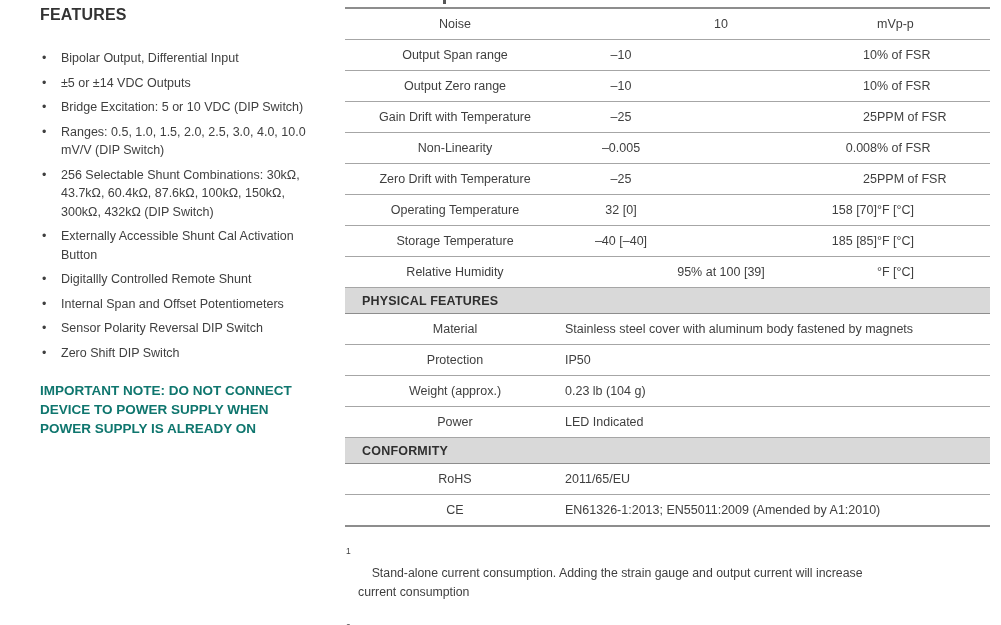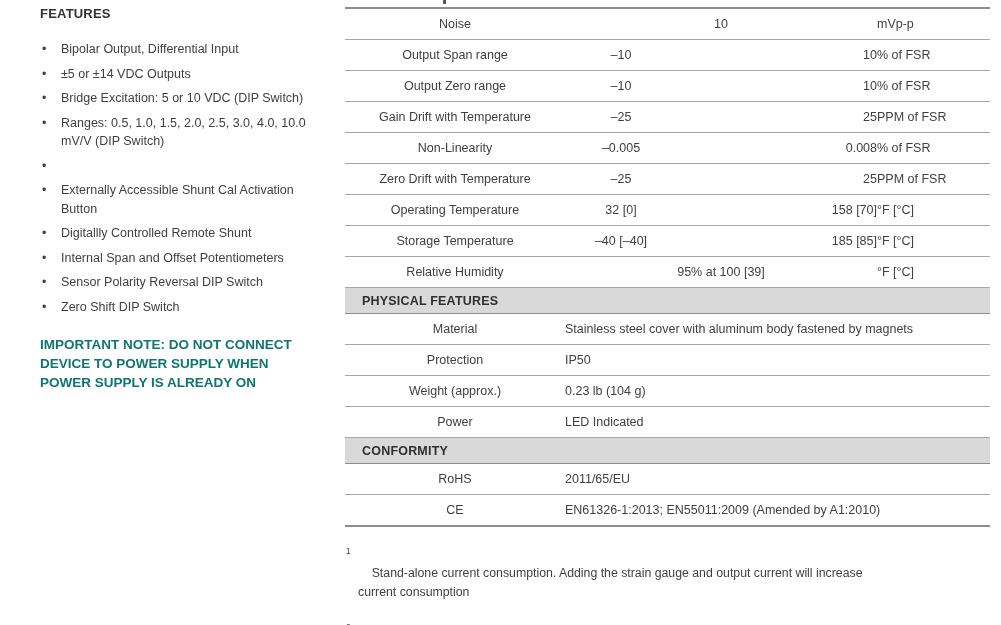--- a/index.html
+++ b/index.html
@@ -8,22 +8,22 @@
     background:#ffffff;
     font-family:"Liberation Sans", sans-serif;
     color:#3f3f3f;
     position:relative;
     overflow:hidden;
   }
 
   
   .left-panel { position:absolute; left:40px; top:6px; width:302px; }
   .features-heading {
-    font-size:13px; font-weight:bold; color:#333333;
-    letter-spacing:.2px; margin:0 0 19px 0;
+    font-size:16px; font-weight:bold; color:#333333;
+    letter-spacing:.2px; margin:0 0 25px 0;
   }
   ul.features { list-style:none; margin:0; padding:0; }
   ul.features li {
     display:flex; align-items:flex-start;
     margin:0 0 6px 0;
     font-size:12.5px; line-height:18.5px;
   }
   ul.features .bullet {
     flex:0 0 21px; width:21px;
     font-size:12.5px; line-height:18.5px; color:#3f3f3f;
@@ -101,20 +101,23 @@
       <span class="bullet">•</span>
       <span class="li-text">Bridge Excitation: 5 or 10 VDC (DIP Switch)</span>
     </li>
     <li>
       <span class="bullet">•</span>
       <span class="li-text">Ranges: 0.5, 1.0, 1.5, 2.0, 2.5, 3.0, 4.0, 10.0
 mV/V (DIP Switch)</span>
     </li>
     <li>
       <span class="bullet">•</span>
+      <span class="li-text">256 Selectable Shunt Combinations: 30kΩ,
+43.7kΩ, 60.4kΩ, 87.6kΩ, 100kΩ, 150kΩ,
+300kΩ, 432kΩ (DIP Switch)</span>
     </li>
     <li>
       <span class="bullet">•</span>
       <span class="li-text">Externally Accessible Shunt Cal Activation
 Button</span>
     </li>
     <li>
       <span class="bullet">•</span>
       <span class="li-text">Digitallly Controlled Remote Shunt</span>
     </li>

